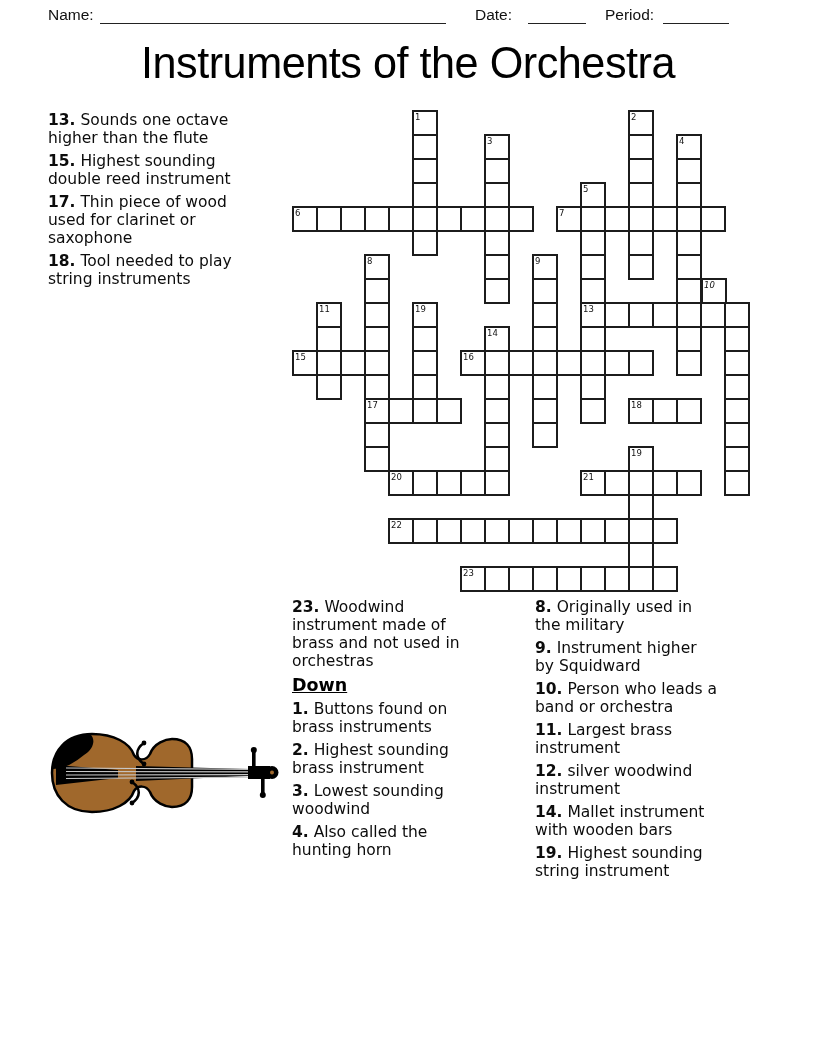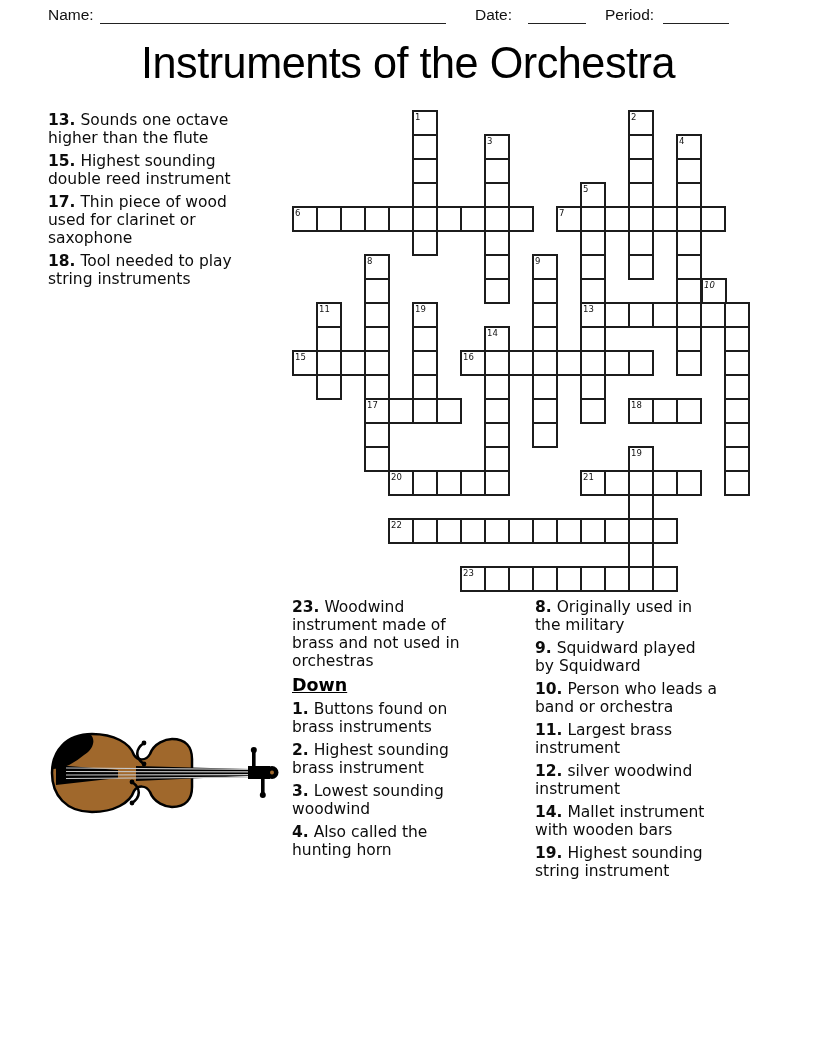--- a/index.html
+++ b/index.html
@@ -264,21 +264,21 @@
 brass instrument</span></p>
   <p class="clue"><b>3.</b> <span>Lowest sounding
 woodwind</span></p>
   <p class="clue"><b>4.</b> <span>Also called the
 hunting horn</span></p>
 </div>
 
 <div class="cluecol col-right">
   <p class="clue"><b>8.</b> <span>Originally used in
 the military</span></p>
-  <p class="clue"><b>9.</b> <span>Squidward played
+  <p class="clue"><b>9.</b> <span>Instrument higher
 by Squidward</span></p>
   <p class="clue"><b>10.</b> <span>Person who leads a
 band or orchestra</span></p>
   <p class="clue"><b>11.</b> <span>Largest brass
 instrument</span></p>
   <p class="clue"><b>12.</b> <span>silver woodwind
 instrument</span></p>
   <p class="clue"><b>14.</b> <span>Mallet instrument
 with wooden bars</span></p>
   <p class="clue"><b>19.</b> <span>Highest sounding

